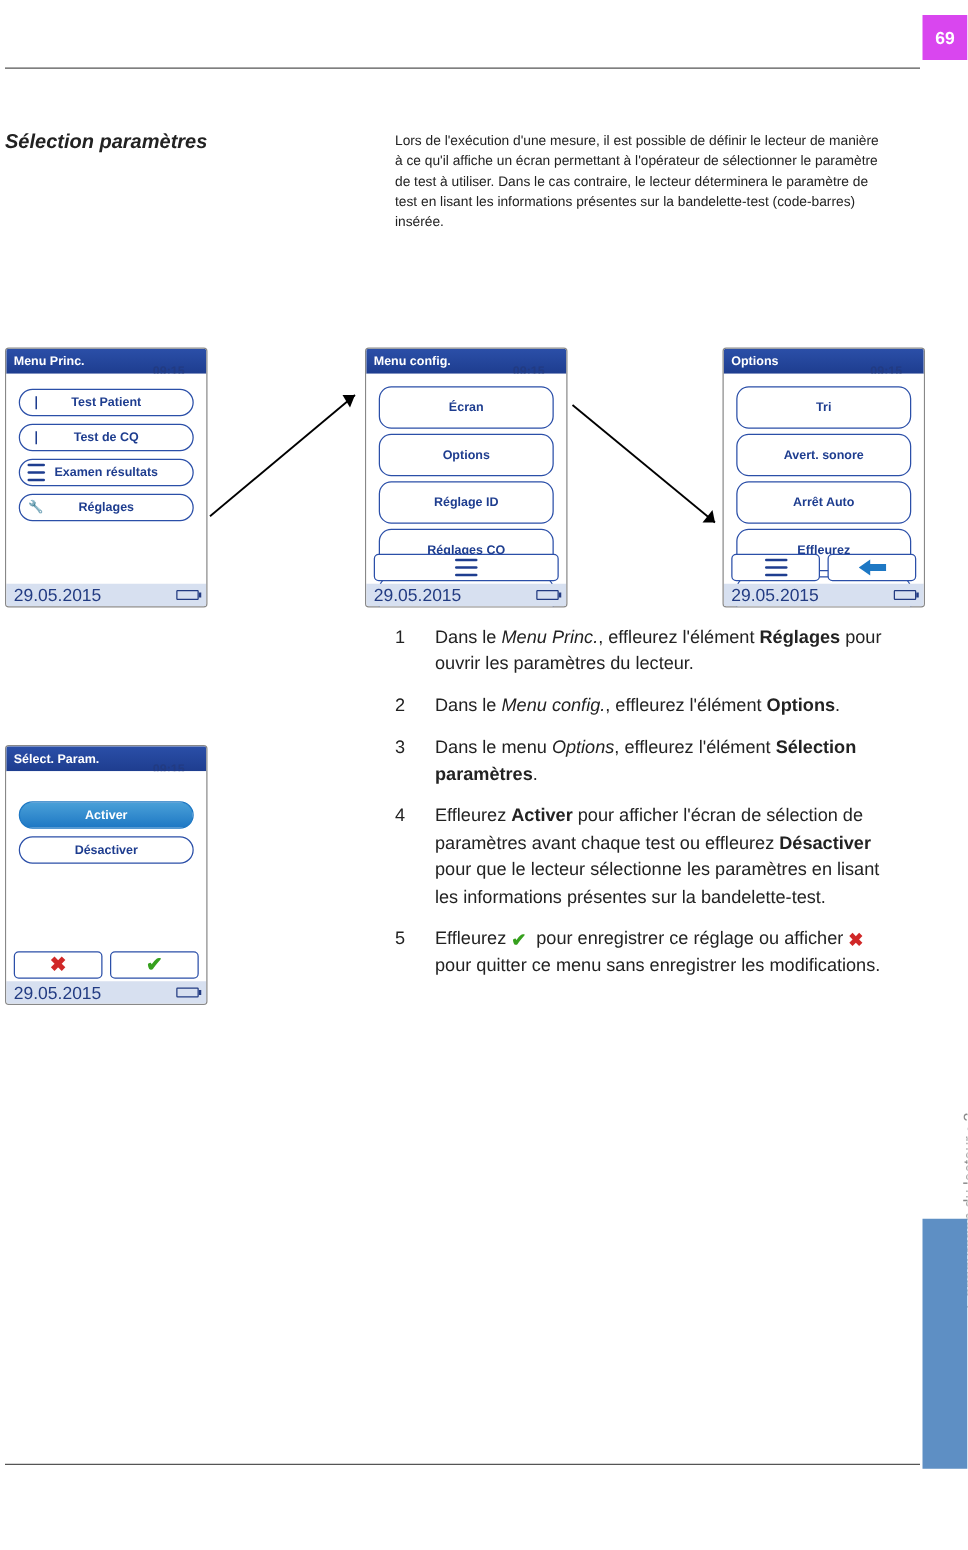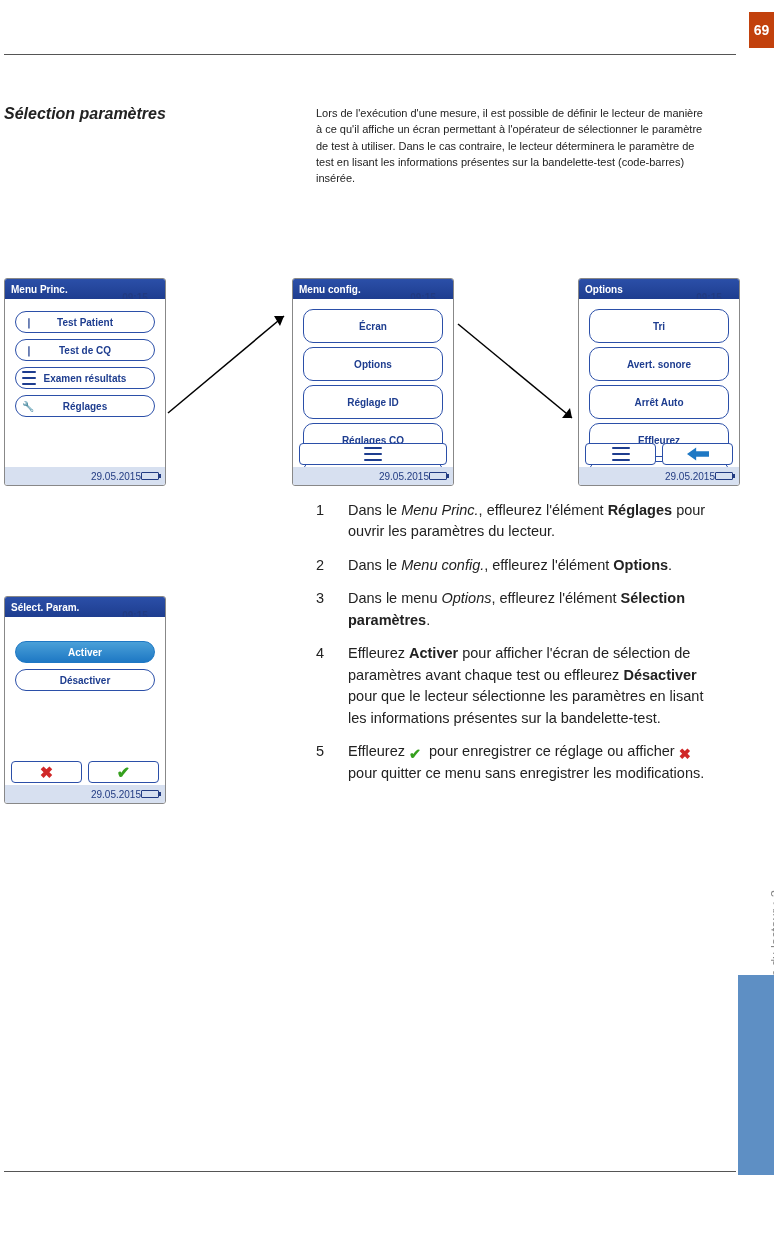--- a/index.html
+++ b/index.html
@@ -1,28 +1,28 @@
 <!DOCTYPE html>
 <html><head>
 <meta charset="utf-8">
 <style>
   * { box-sizing: border-box; margin: 0; padding: 0; }
   body { width: 774px; height: 1240px; font-family: Arial, Helvetica, sans-serif; color: #222; position: relative; background: #fff; }
-  .page-num-tab { position: absolute; top: 12px; right: 0; width: 25px; height: 36px; background: #c2410c; color: #fff; font-size: 14px; font-weight: bold; display: flex; align-items: center; justify-content: center; }
+  .page-num-tab { position: absolute; top: 12px; right: 0; width: 36px; height: 36px; background: #d946ef; color: #fff; font-size: 14px; font-weight: bold; display: flex; align-items: center; justify-content: center; }
   .top-rule { position: absolute; top: 54px; left: 4px; right: 38px; height: 1px; background: #555; }
   .section-title { position: absolute; left: 4px; top: 105px; font-style: italic; font-weight: bold; font-size: 16px; }
   .intro { position: absolute; left: 316px; top: 105px; width: 392px; font-size: 11px; line-height: 1.48; }
   .screens-row { position: absolute; top: 278px; left: 4px; right: 38px; height: 220px; }
   .phone { position: absolute; width: 162px; height: 208px; background: #fff; }
   .phone-frame { position: absolute; inset: 0; border: 1px solid #888; border-radius: 3px; overflow: hidden; }
   .ph-header { height: 20px; background: linear-gradient(#2b4fa8,#1e3d8f); color: #fff; font-size: 10px; font-weight: bold; display: flex; align-items: center; position: relative; }
   .ph-title { padding-left: 6px; }
   .ph-time-pill { position:absolute; right:2px; top:18px; bottom:2px; width:56px; background:#fff; border-radius:3px; display:flex; align-items:center; justify-content:center; color:#223b82; font-size:10px; font-weight:bold;}
   .ph-body { position: absolute; top: 20px; bottom: 18px; left: 0; right: 0; background: #fff; padding: 6px 6px 2px; }
-  .ph-footer { position: absolute; bottom: 0; left: 0; right: 0; height: 18px; background: #d7e0f0; display: flex; align-items: center; justify-content: flex-end; padding: 0 6px; font-size: 10px; color: #223b82; }
+  .ph-footer { position: absolute; bottom: 0; left: 0; right: 0; height: 18px; background: #d7e0f0; display: flex; align-items: center; justify-content: space-between; padding: 0 6px; font-size: 14px; color: #223b82; }
   .batt-icon { width: 18px; height: 8px; border: 1px solid #223b82; border-radius: 1px; position: relative; }
   .batt-icon::after { content:''; position:absolute; right:-3px; top:1px; width:2px; height:4px; background:#223b82; }
   .menu-btn { display:flex; align-items:center; justify-content:center; height: 22px; margin: 6px 4px; border:1px solid #2b4fa8; border-radius:11px; font-size:10px; font-weight:bold; color:#1e3d8f; background:#fff; position:relative;}
   .menu-btn .mi-icon { position:absolute; left:6px; width:14px; height:14px; display:flex; align-items:center; justify-content:center; color:#1e3d8f; }
   .menu-btn.small { height:34px; margin:4px 4px; border-radius:10px;}
   .menu-btn.selected { background: linear-gradient(#4aa0d8,#1e78c4); color:#fff; border-color:#1e78c4;}
   .btm-row { position:absolute; bottom:2px; left:6px; right:6px; display:flex; gap:6px; }
   .btm-btn { flex:1; height:22px; border:1px solid #2b4fa8; border-radius:4px; display:flex; align-items:center; justify-content:center; background:#fff; }
   .arrow-line { stroke:#000; stroke-width:1.5; fill:none;}
   .arrow-svg { position:absolute; pointer-events:none; }

